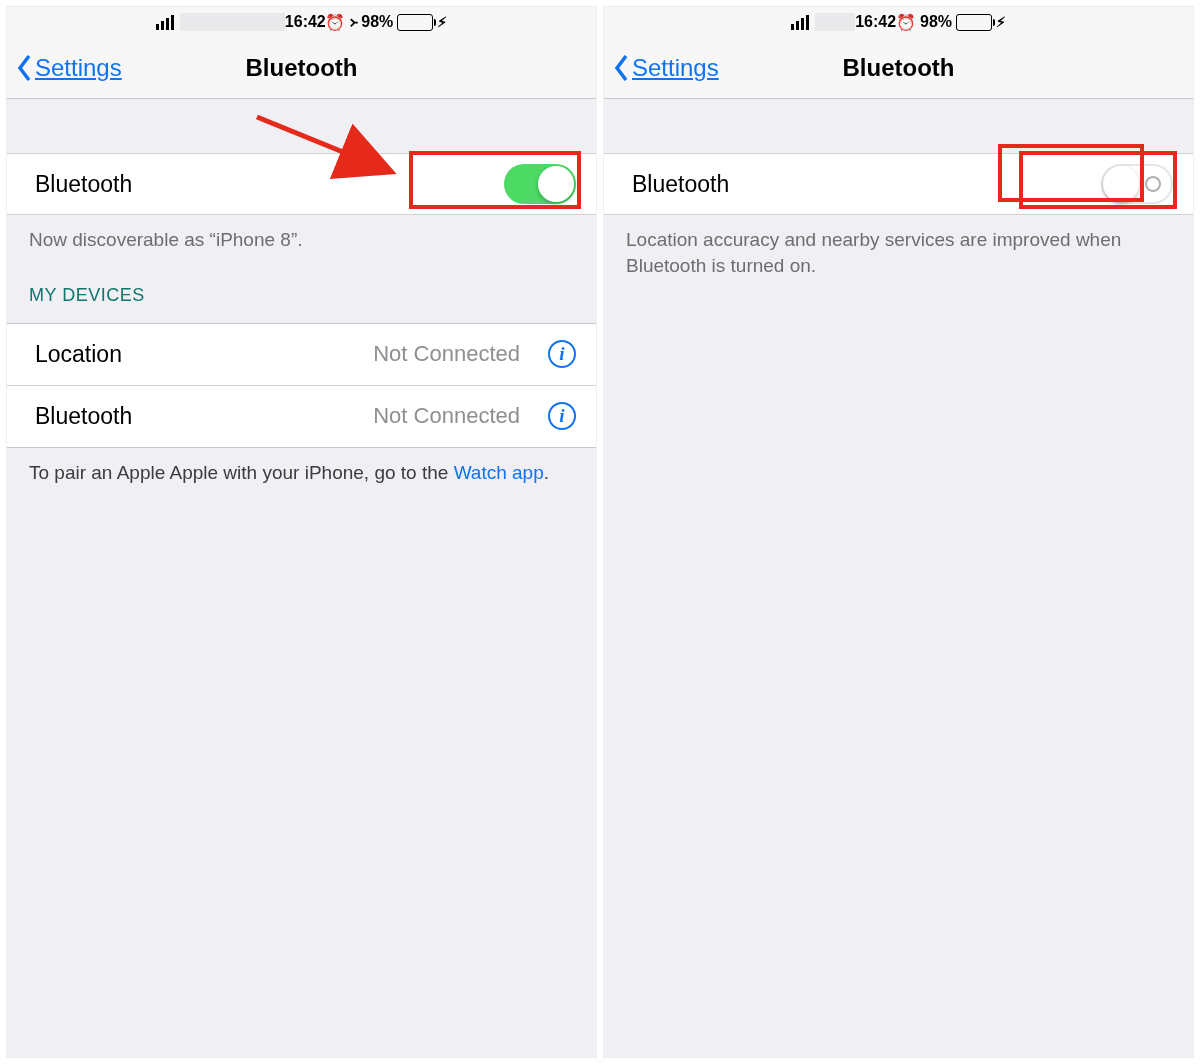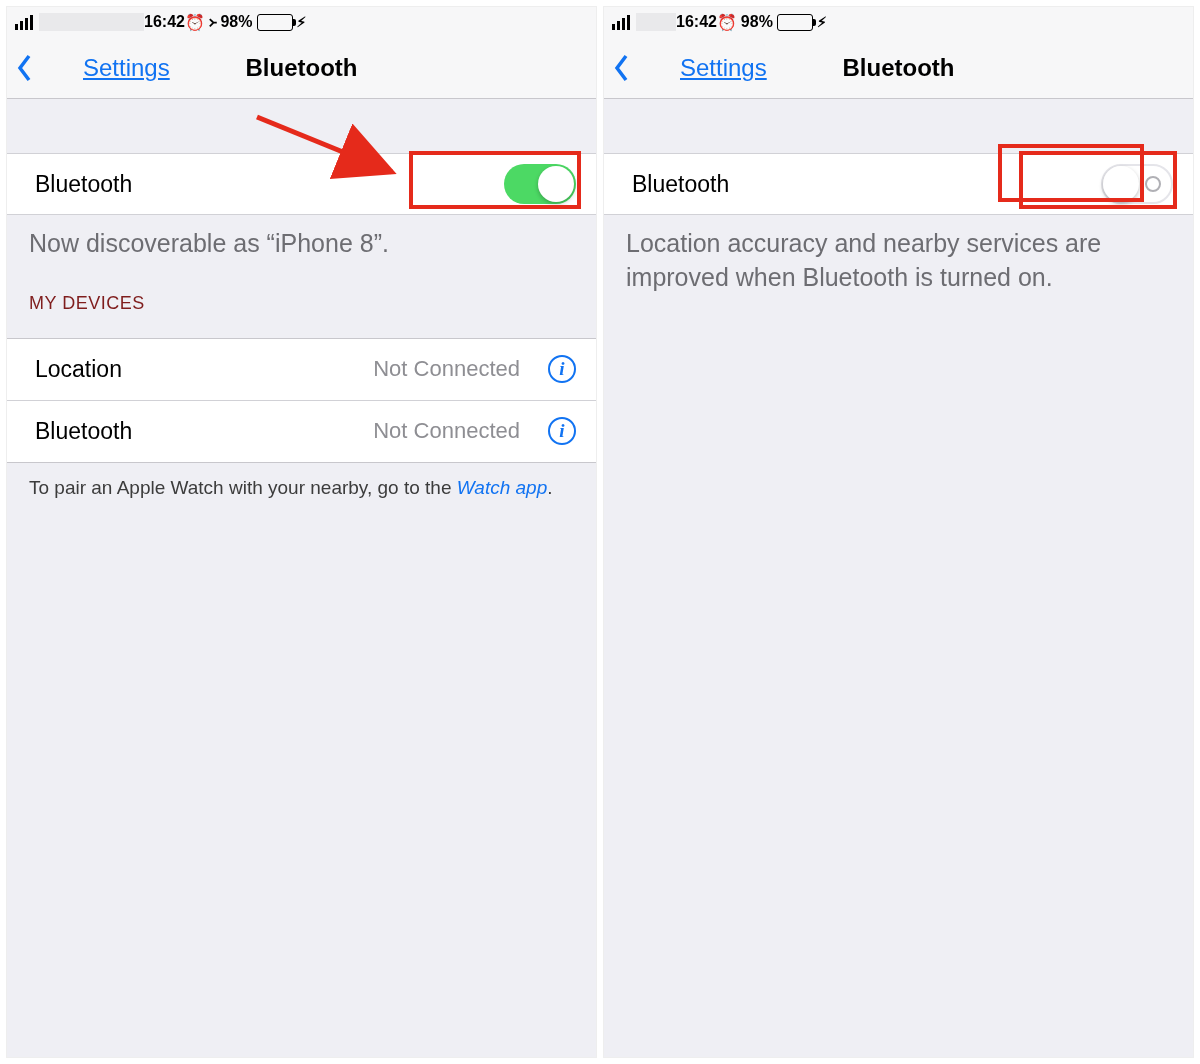--- a/index.html
+++ b/index.html
@@ -17,21 +17,21 @@
   height: 1052px;
   background: #efeff4;
   position: relative;
   overflow: hidden;
   border: 1px solid #eee;
 }
 .status-bar {
   height: 30px;
   display: flex;
   align-items: center;
-  justify-content: flex-start;
+  justify-content: center;
   padding: 0 8px;
   font-size: 16px;
   font-weight: 600;
   background: #f7f7f8;
 }
 .status-left { display: flex; align-items: center; gap: 6px; }
 .status-right { display: flex; align-items: center; gap: 4px; }
 .signal-bars { display: flex; align-items: flex-end; gap: 2px; }
 .signal-bars span { width: 3px; background: #000; display: inline-block; }
 .signal-bars span:nth-child(1){height:6px}
@@ -56,21 +56,21 @@
   background: #f7f7f8;
   border-bottom: 1px solid #c8c7cc;
   position: relative;
   display: flex;
   align-items: center;
 }
 .back-btn {
   position: absolute; left: 10px; display: flex; align-items: center;
   color: #1173f2; font-size: 24px; gap: 2px; cursor: pointer;
 }
-.back-label { text-decoration: underline; margin-left: 48px; }
+.back-label { text-decoration: underline; }
 .nav-title {
   width: 100%; text-align: center; font-size: 24px; font-weight: 700; color: #000;
 }
 .chev { width: 16px; height: 28px; }
 .chev polyline { fill: none; stroke: #1173f2; stroke-width: 3.5; }
 
 .spacer { height: 54px; }
 
 .row {
   background: #fff;
@@ -109,28 +109,28 @@
 .toggle.off::after {
   content: ""; position: absolute; right: 10px; top: 50%; transform: translateY(-50%);
   width: 12px; height: 12px; border: 2px solid #b0b0b5; border-radius: 50%;
 }
 
 .highlight-box {
   position: absolute; border: 4px solid #e52a1b; pointer-events: none;
 }
 
 .footer-note {
-  padding: 12px 22px; font-size: 25px; color: #6d6d72; line-height: 1.35;
+  padding: 12px 22px; font-size: 19px; color: #6d6d72; line-height: 1.35;
 }
 .section-header {
-  padding: 20px 22px 24px; font-size: 18px; color: #7f1d1d; letter-spacing: 0.5px;
+  padding: 20px 22px 17px; font-size: 18px; color: #0f766e; letter-spacing: 0.5px;
   display: flex; align-items: center; gap: 10px;
 }
 .pair-note { padding: 14px 22px; font-size: 19px; color: #3c3c3c; }
-.pair-note .link { color: #1173f2; font-style: italic; }
+.pair-note .link { color: #1173f2; }
 
 .device-list .row { border-top: 1px solid #d1d1d6; border-bottom: none; }
 .device-list .row:first-child { border-top: 1px solid #c8c7cc; }
 .device-list { border-bottom: 1px solid #c8c7cc; }
 
 .spinner {
   width: 22px; height: 22px; position: relative;
 }
 .spinner span {
   position: absolute; left: 50%; top: 50%; width: 2.2px; height: 6px;
@@ -214,21 +214,21 @@
       <span class="row-label">Bluetooth</span>
       <div class="row-right">
         <span class="row-status">Not Connected</span>
         <span class="info-btn">i</span>
       </div>
     </div>
   </div>
 
 
   <div class="pair-note">
-    <span>To pair an Apple Watch with your nearby, go to the </span><span class="link">Watch app</span><span>.</span>
+    <span>To pair an Apple Apple with your iPhone, go to the </span><span class="link">Watch app</span><span>.</span>
   </div>
 
 </div>
 
 <div class="phone">
 
   <div class="status-bar">
     <div class="status-left">
       <span class="signal-bars">
           <span></span>

